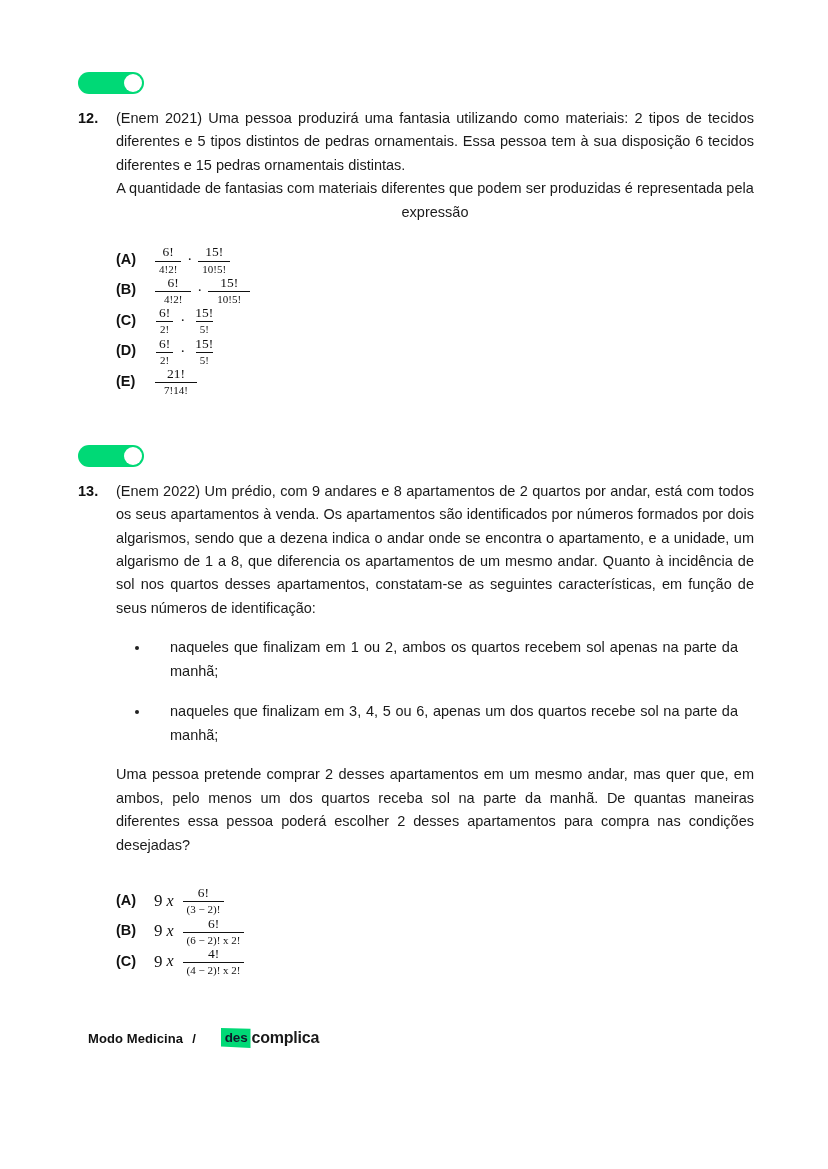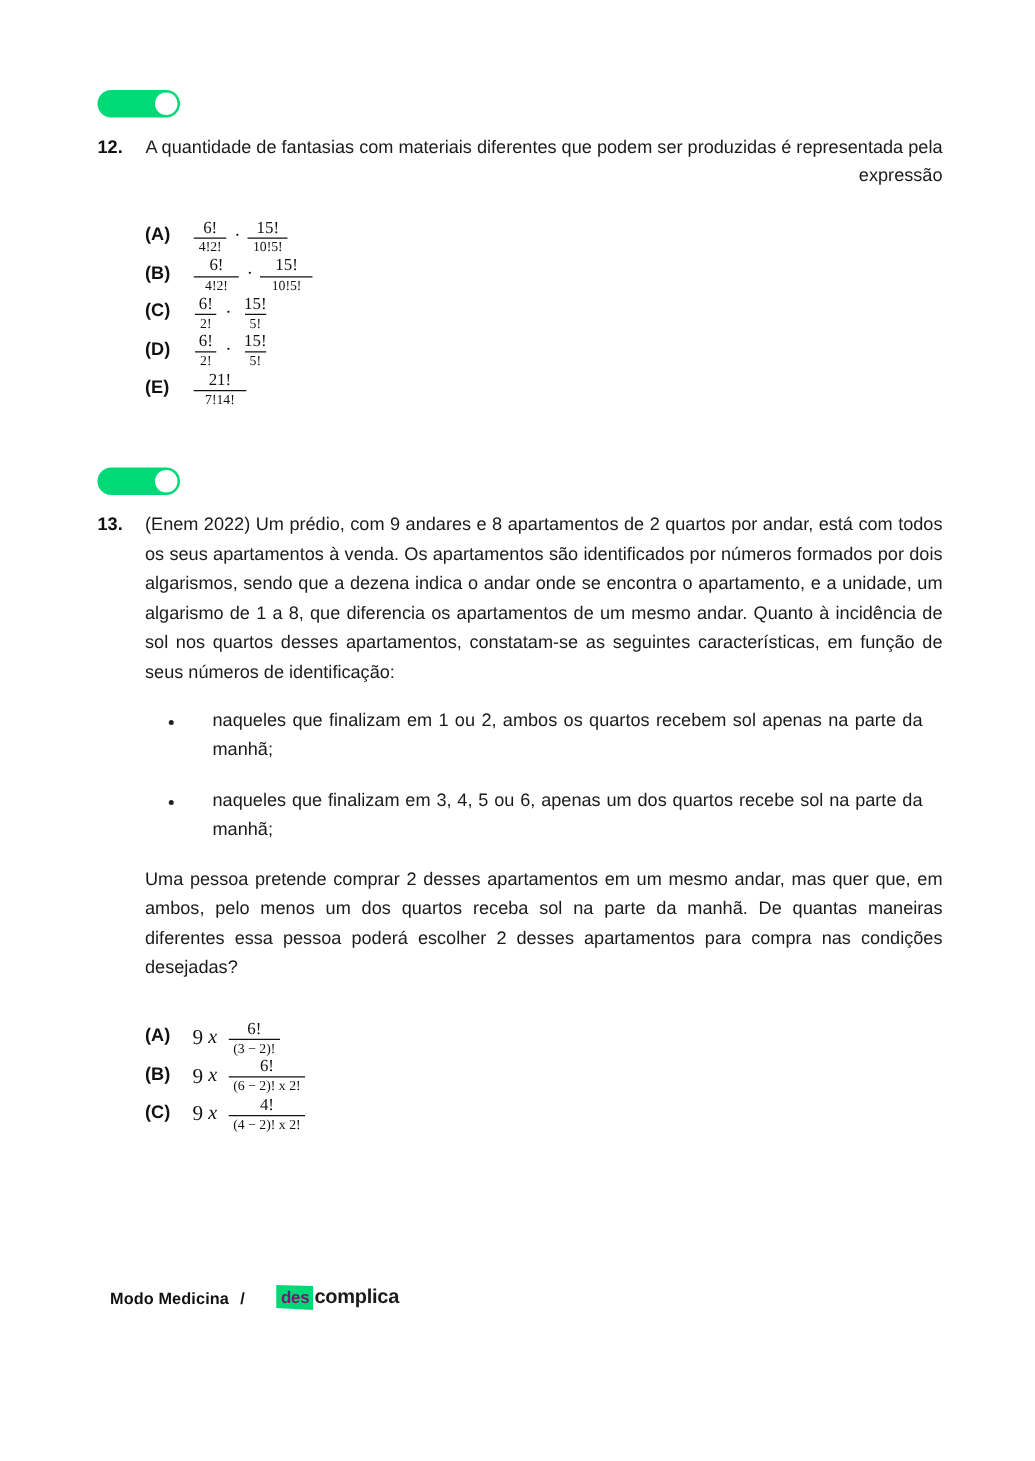--- a/index.html
+++ b/index.html
@@ -66,21 +66,21 @@
   .qbody {
     flex: 1 1 auto;
     font-size: 14.5px;
     line-height: 1.62;
   }
   .qbody p {
     margin: 0;
     text-align: justify;
     color: #1a1a1a;
   }
-  .qbody p.nojustify { text-align: right; }
+  .qbody p.nojustify { text-align: center; }
 
   ul.bullets {
     list-style: none;
     margin: 16px;
     padding: 0;
   }
   ul.bullets li {
     position: relative;
     padding-left: 38px;
     text-align: justify;
@@ -185,21 +185,21 @@
     color: #111;
     margin: 0 8px 0 9px;
   }
   .logo {
     display: inline-flex;
     align-items: center;
     margin-left: 17px;
   }
   .logo .des {
     background: #00D976;
-    color: #701a75;
+    color: #0f172a;
     font-weight: bold;
     font-size: 13.5px;
     padding: 2px 3px 3px 4px;
     letter-spacing: -0.2px;
     display: inline-block;
     clip-path: polygon(0% 0%, 100% 4%, 100% 100%, 0% 92%);
   }
   .logo .complica {
     color: #1a1a1a;
     font-weight: bold;
@@ -220,20 +220,21 @@
       <div class="toggle">
         <span class="knob"></span>
       </div>
     </div>
 
     <div class="sp-after-toggle"></div>
 
     <div class="question">
       <div class="qnum">12.</div>
       <div class="qbody">
+        <p>(Enem 2021) Uma pessoa produzirá uma fantasia utilizando como materiais: 2 tipos de tecidos diferentes e 5 tipos distintos de pedras ornamentais. Essa pessoa tem à sua disposição 6 tecidos diferentes e 15 pedras ornamentais distintas.</p>
         <p class="nojustify">A quantidade de fantasias com materiais diferentes que podem ser produzidas é representada pela expressão</p>
 
         <div class="sp-q12-opts"></div>
 
         <div class="options">
 
           <div class="option">
             <span class="letter">(A)</span>
             <span class="expr">
               <span class="frac">

